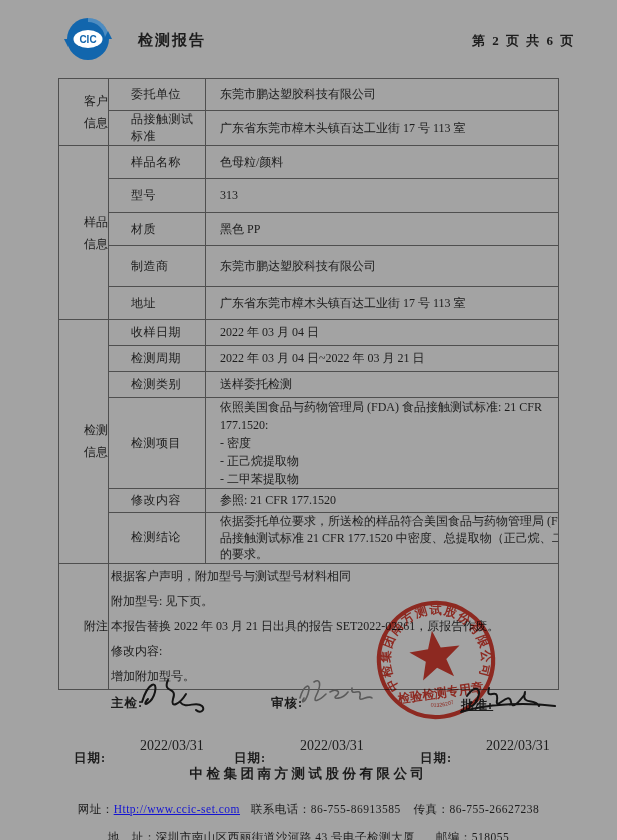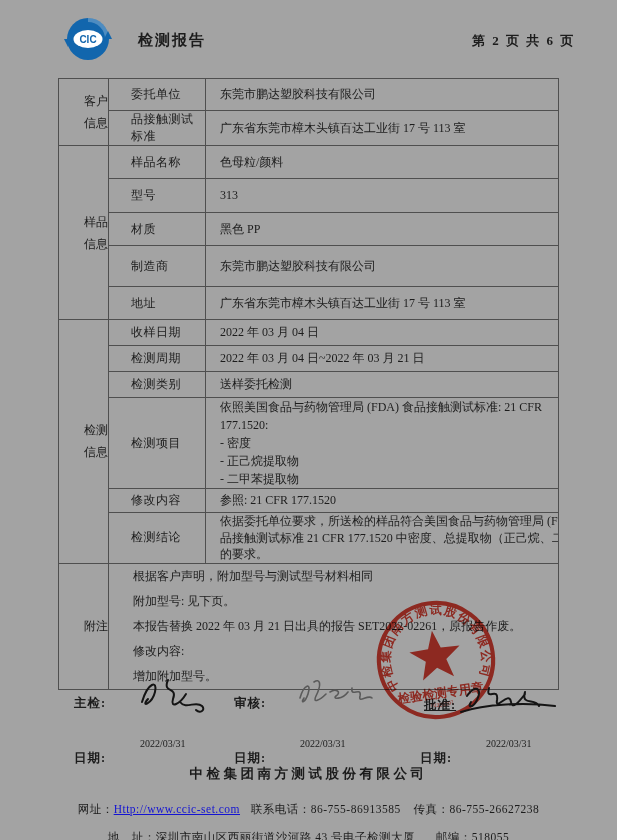--- a/index.html
+++ b/index.html
@@ -18,26 +18,26 @@
   
   table.report { position:absolute; left:58px; top:78px; width:500px; border-collapse:collapse; table-layout:fixed; }
   table.report td { border:1px solid #4f4f4f; font-size:12px; vertical-align:middle; overflow:hidden; }
   td.cat { text-align:right; font-size:12.5px; }
   td.cat span { display:block; line-height:22px; }
   td.lbl { padding-left:22px; letter-spacing:0.5px; }
   td.val { padding-left:14px; padding-right:6px; }
   td.val .ln { white-space:nowrap; }
   .lh18 .ln { line-height:18px; }
   .lh17 .ln { line-height:16.5px; }
-  td.note { padding-left:24px; padding-right:8px; vertical-align:middle; }
+  td.note { padding-left:2px; padding-right:8px; vertical-align:middle; }
   td.note .ln { line-height:25px; white-space:nowrap; }
   
-  .sig-label { position:absolute; font-size:12.5px; font-weight:bold; letter-spacing:1px; }
+  .sig-label { position:absolute; font-size:12.5px; font-weight:bold; letter-spacing:1px;margin-left:37px; }
   .date-label { position:absolute; font-size:12.5px; font-weight:bold; letter-spacing:1px;margin-top:12px; }
-  .date-val { position:absolute; font-size:10px; }
+  .date-val { position:absolute; font-size:14px; }
   .sig-svg { position:absolute; z-index:5; }
   
   .stamp { position:absolute; left:372px; top:596px; width:128px; height:128px;
            transform:rotate(-8deg); opacity:0.9; mix-blend-mode:multiply; z-index:4; }
   
   .ft-company { position:absolute; left:0; right:0; top:765px; text-align:center;
                 font-size:13.5px; font-weight:bold; letter-spacing:3.5px; }
   .ft-line { position:absolute; left:0; right:0; text-align:center; font-size:11.5px; letter-spacing:0.5px; }
   .ft-addr { top:830px; }
   .ft-web { top:802px; }

